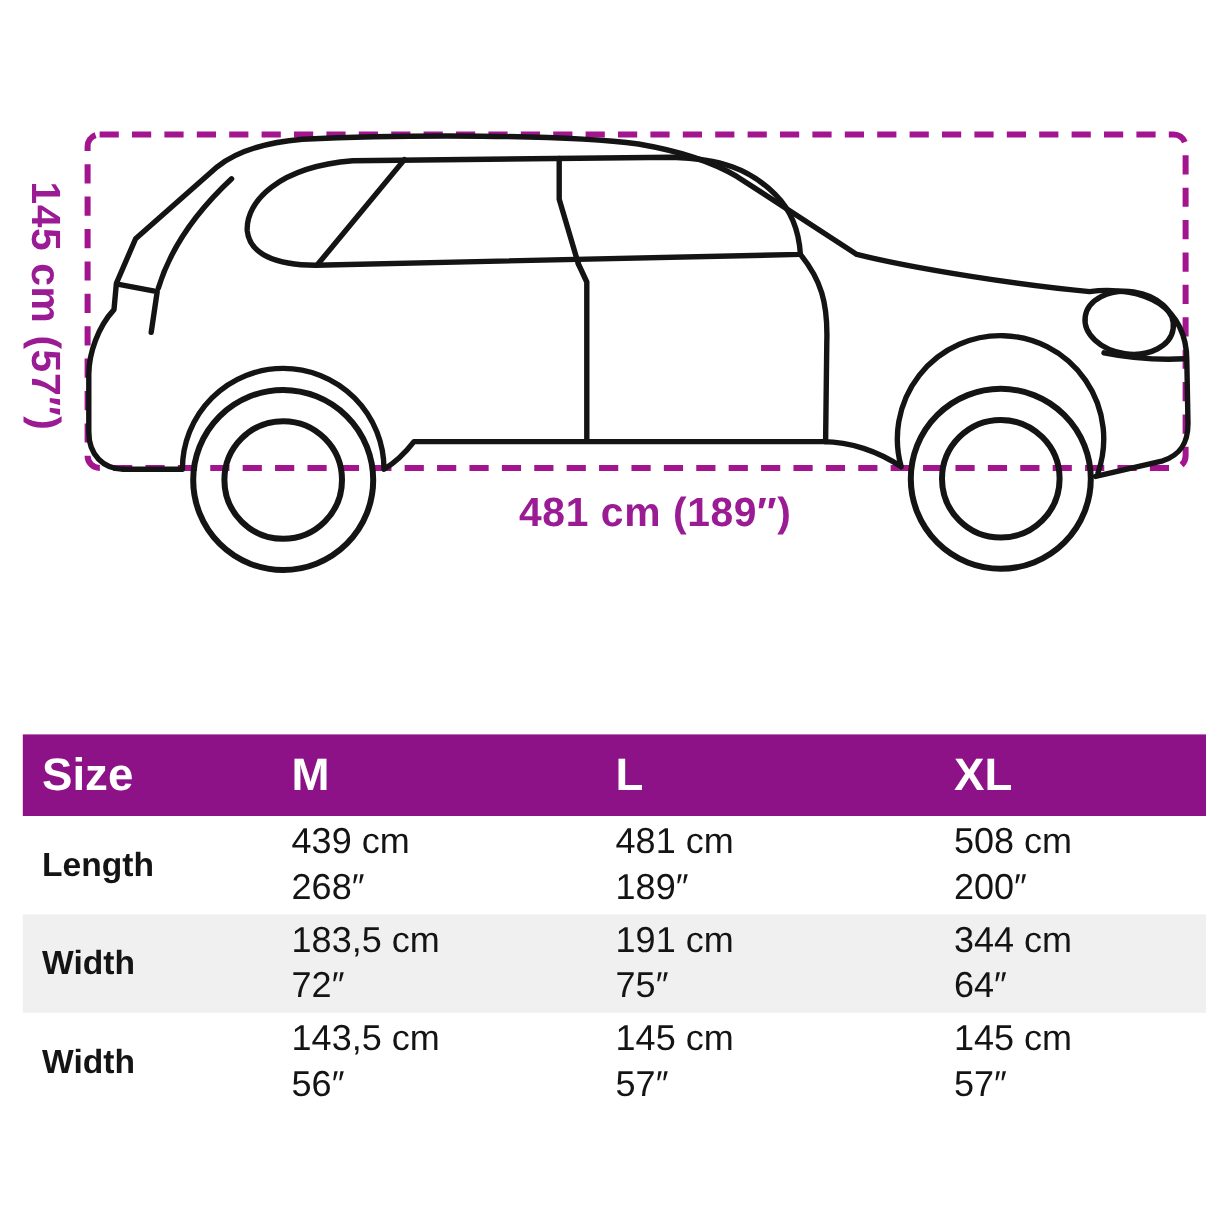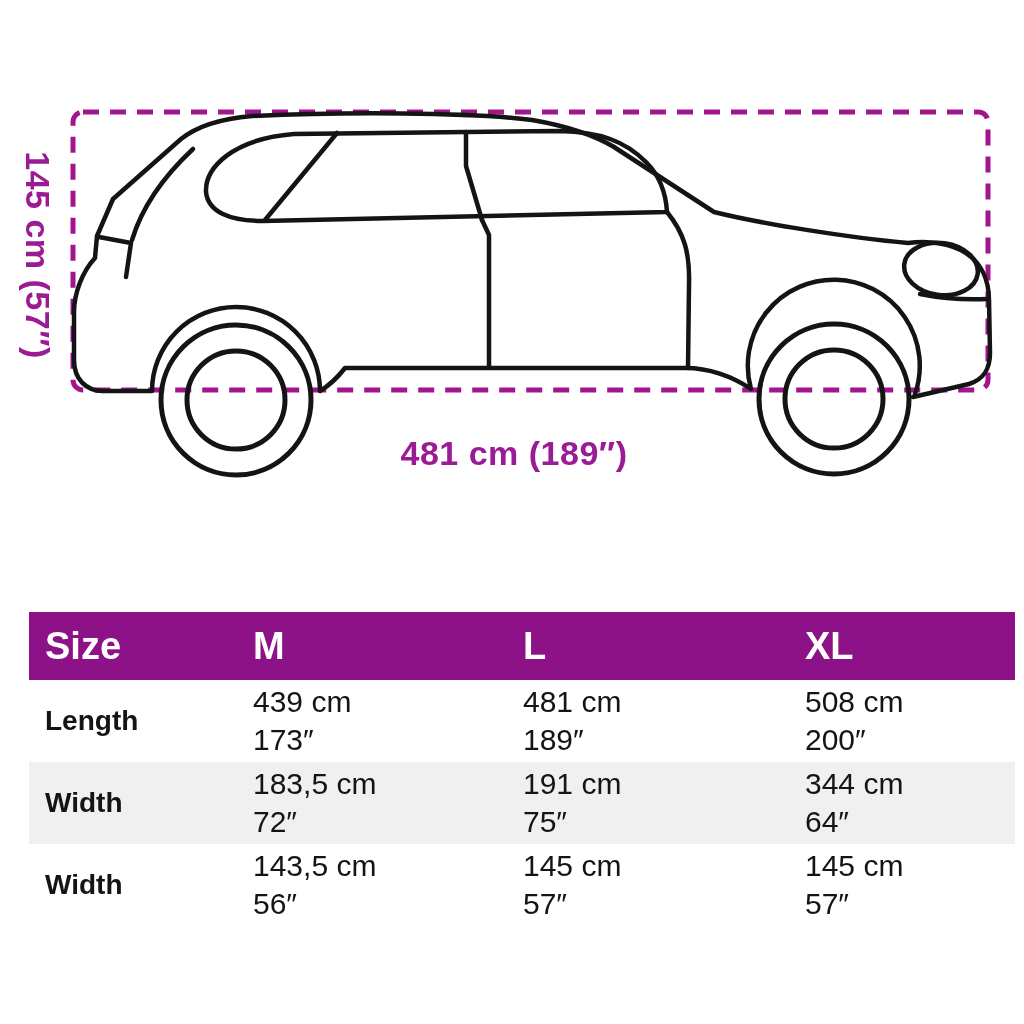--- a/index.html
+++ b/index.html
@@ -13,24 +13,24 @@
   html,body{margin:0;padding:0;background:#fff;}
   .stage{
     position:relative;width:1024px;height:1024px;background:#fff;overflow:hidden;
     font-family:"Liberation Sans","DejaVu Sans",sans-serif;
   }
   .car-svg{position:absolute;left:0;top:0;}
   .dim{
     position:absolute;color:var(--accent_magenta);font-weight:700;
     font-size:34px;letter-spacing:0.5px;white-space:nowrap;
   }
-  .dim-h{left:514px;top:428px;transform:translate(-50%,-50%);margin-top:25px;}
+  .dim-h{left:546px;top:428px;transform:translate(-50%,-50%);}
   .dim-v{left:37px;top:255px;transform:translate(-50%,-50%) rotate(90deg);}
   .size-table{
-    position:absolute;left:29px;top:612px;width:986px;color:var(--line_black);
+    position:absolute;left:19px;top:612px;width:986px;color:var(--line_black);
   }
   .t-row{display:grid;grid-template-columns:224px 270px 282px 210px;}
   .t-head{height:68px;background:var(--table_header_bg);color:var(--table_header_text);}
   .t-head .cell{display:flex;align-items:center;font-size:38px;font-weight:700;}
   .t-body-row{height:82px;}
   .t-body-row.alt{background:var(--row_alt_bg);}
   .t-body-row .cell{display:flex;flex-direction:column;justify-content:center;}
   .row-label{font-size:28px;font-weight:700;justify-content:center;}
   .first-col{padding-left:16px;}
   .val{font-size:30px;font-weight:400;line-height:38px;}
@@ -106,21 +106,21 @@
       <div class="cell first-col">Size</div>
       <div class="cell">M</div>
       <div class="cell">L</div>
       <div class="cell">XL</div>
     </div>
 
     <div class="t-row t-body-row">
       <div class="cell row-label first-col">Length</div>
       <div class="cell">
         <span class="val">439 cm</span>
-        <span class="val">173″</span>
+        <span class="val">268″</span>
       </div>
       <div class="cell">
         <span class="val">481 cm</span>
         <span class="val">189″</span>
       </div>
       <div class="cell">
         <span class="val">508 cm</span>
         <span class="val">200″</span>
       </div>
     </div>

